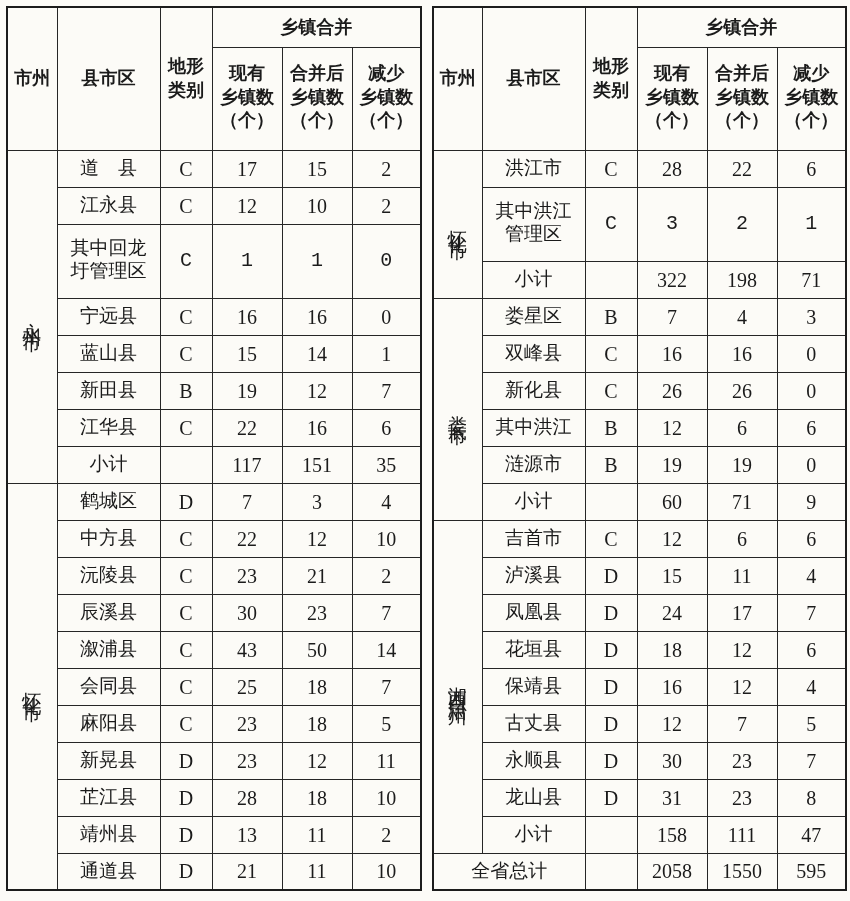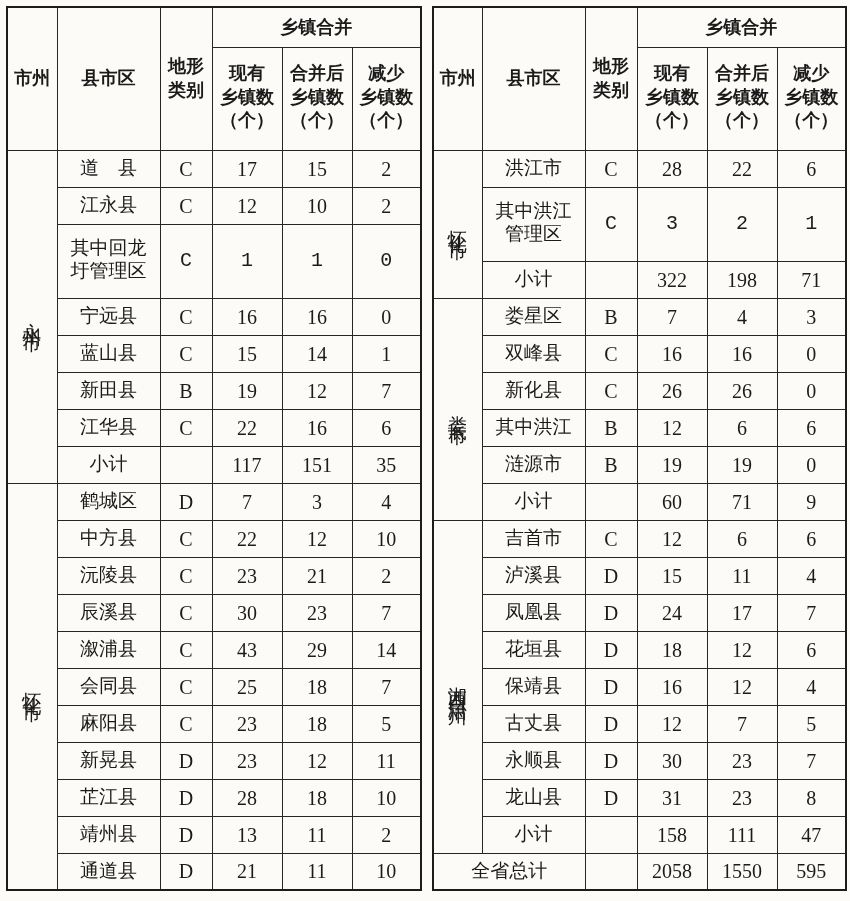--- a/index.html
+++ b/index.html
@@ -149,21 +149,21 @@
           <td>辰溪县</td>
           <td class="num">C</td>
           <td class="num">30</td>
           <td class="num">23</td>
           <td class="num">7</td>
         </tr>
         <tr class="r">
           <td>溆浦县</td>
           <td class="num">C</td>
           <td class="num">43</td>
-          <td class="num">29</td>
+          <td class="num">50</td>
           <td class="num">14</td>
         </tr>
         <tr class="r">
           <td>会同县</td>
           <td class="num">C</td>
           <td class="num">25</td>
           <td class="num">18</td>
           <td class="num">7</td>
         </tr>
         <tr class="r">

